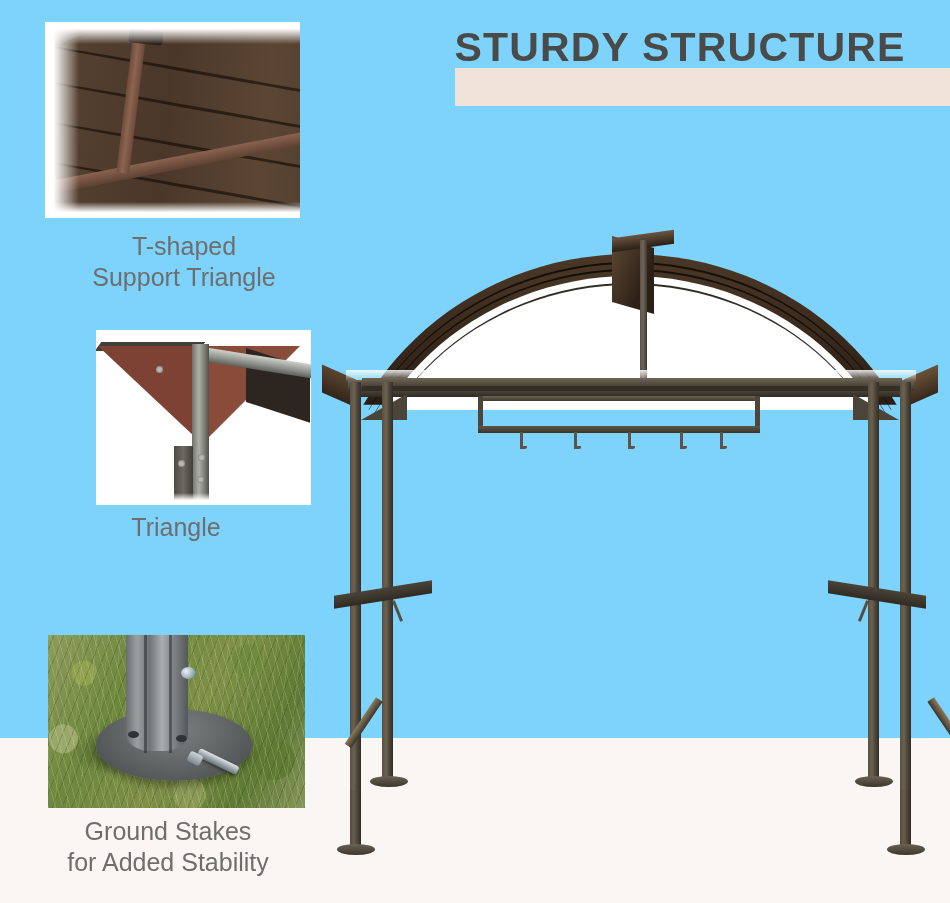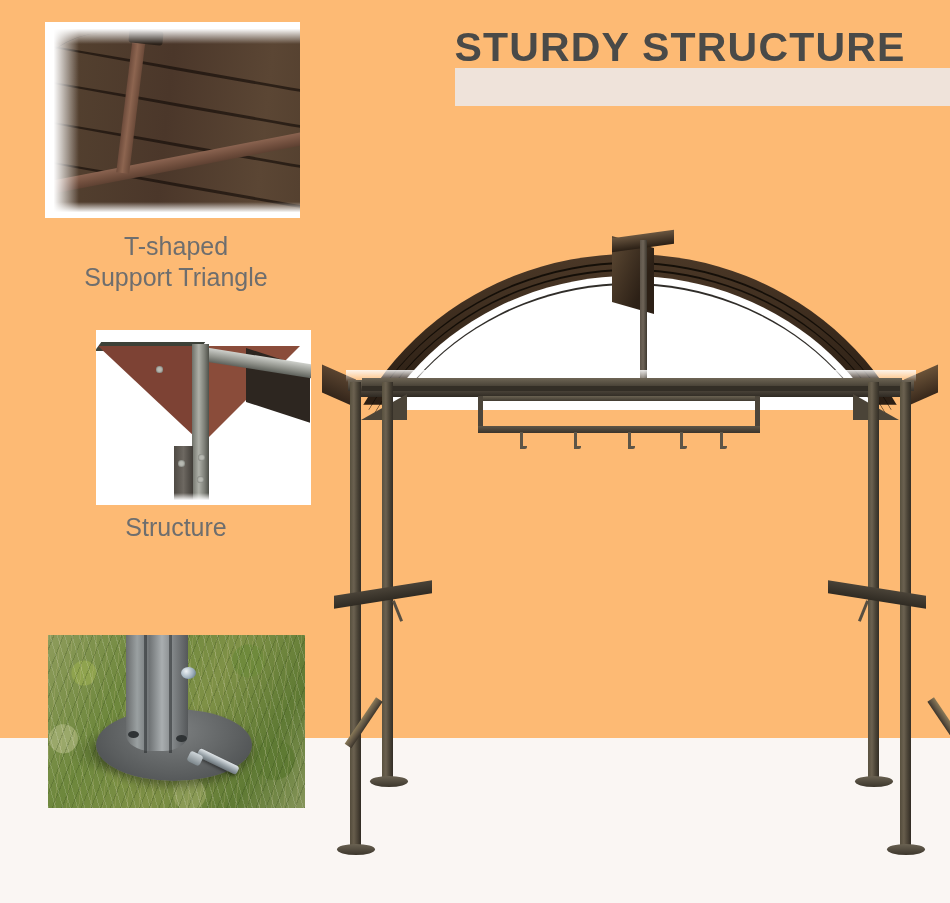--- a/index.html
+++ b/index.html
@@ -2,21 +2,21 @@
 <html><head>
 <meta charset="utf-8">
 <style>
   * { margin:0; padding:0; box-sizing:border-box; }
   html, body {
     width:950px; height:903px;
     background:#ffffff;
     font-family:"Liberation Sans", sans-serif;
     overflow:hidden;
   }
-  .page { position:relative; width:950px; height:755px; background:#fdba74; }
+  .page { position:relative; width:950px; height:755px; background:#7dd3fc; }
 
   
   .floor-band {
     position:absolute; left:0; top:738px; width:950px; height:165px;
     background:#faf6f3;
   }
 
   
   .title-band {
     position:absolute; left:455px; top:68px; width:495px; height:38px;
@@ -31,21 +31,21 @@
   }
 
   
   .caption {
     position:absolute; width:300px; text-align:center;
     font-size:25px; line-height:1.22;
     color:#6e6e6e; font-weight:300;
     font-family:"Liberation Sans", sans-serif;
   }
   .caption span { display:block; white-space:nowrap; }
-  #cap1 { left:26px; top:231px; }
+  #cap1 { left:34px; top:231px; }
   #cap2 { left:26px; top:512px; }
   #cap3 { left:18px; top:816px; }
 
   
   .photo { position:absolute; overflow:hidden; }
 
   
   #photo1 { left:45px; top:22px; width:255px; height:196px; background:#ffffff; }
   #photo1 .canopy {
     position:absolute; left:-40px; top:-6px; width:360px; height:230px;
@@ -404,37 +404,41 @@
     <div class="beam"></div>
     <div class="post"></div>
     <div class="post-left"></div>
     <div class="bolt b1"></div>
     <div class="bolt b2"></div>
     <div class="bolt b3"></div>
     <div class="bolt b4"></div>
     <div class="fade-b"></div>
   </div>
   <div class="caption" id="cap2">
-    <span>Structure</span>
+    <span>Triangle</span>
   </div>
 
   <div class="photo" id="photo3">
     <div class="grass"></div>
     <div class="blades"></div>
     <div class="shadow"></div>
     <div class="baseplate"></div>
     <div class="pole"></div>
     <div class="pole-groove pg1"></div>
     <div class="pole-groove pg2"></div>
     <div class="screw"></div>
     <div class="hole h1"></div>
     <div class="hole h2"></div>
     <div class="stake"></div>
     <div class="stake-head"></div>
   </div>
+  <div class="caption" id="cap3">
+    <span>Ground Stakes</span>
+    <span>for Added Stability</span>
+  </div>
 
   <div class="gazebo">
 
     <div class="canopy-wrap">
       <div class="arch-outer"></div>
       <div class="arch-band ab1"></div>
       <div class="arch-band ab2"></div>
       <div class="arch-inner"></div>
       <div class="arch-band ab3"></div>
       <div class="arch-tip-l"></div>

